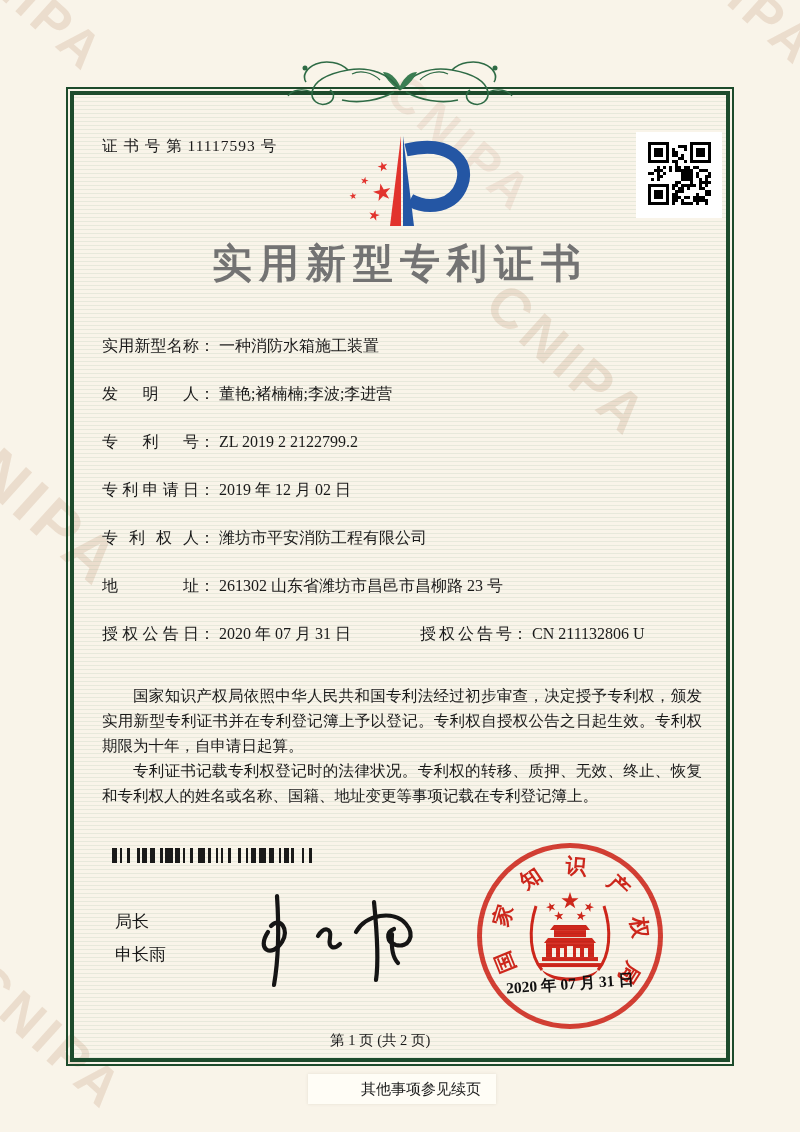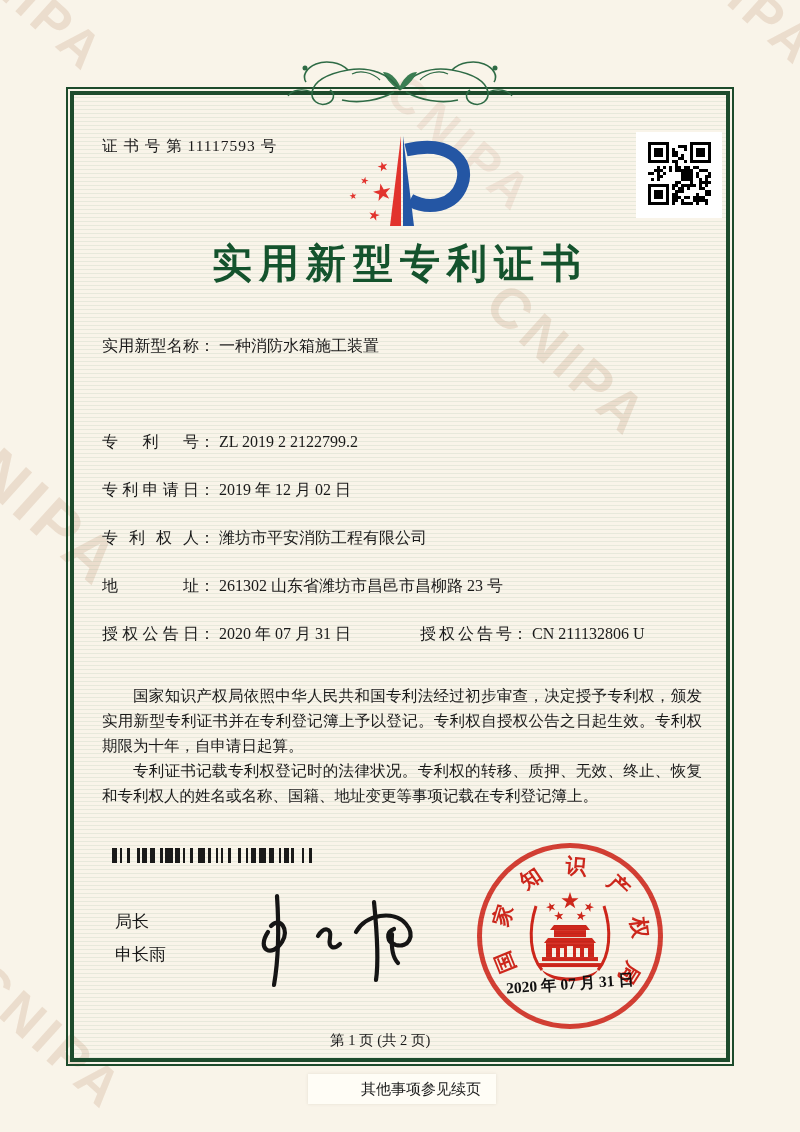--- a/index.html
+++ b/index.html
@@ -29,21 +29,21 @@
   .qr-box{position:absolute;left:636px;top:132px;width:86px;height:86px;background:#ffffff;
     display:flex;align-items:center;justify-content:center;z-index:2;}
   .logo{position:absolute;left:330px;top:124px;width:150px;height:112px;z-index:2;}
   .logo .star{position:absolute;color:#e2332d;line-height:1;font-family:"DejaVu Sans",sans-serif;}
   .ls1{left:47px;top:36px;font-size:13px;transform:rotate(-15deg);}
   .ls2{left:30px;top:52px;font-size:10px;transform:rotate(12deg);}
   .ls3{left:19px;top:68px;font-size:9px;transform:rotate(-8deg);}
   .ls4{left:42px;top:57px;font-size:23px;transform:rotate(-12deg);}
   .ls5{left:38px;top:84px;font-size:14px;transform:rotate(14deg);}
   .title{position:absolute;left:0;right:0;top:236px;margin:0;text-align:center;
-    font-size:40px;font-weight:bold;letter-spacing:7px;color:#14532d;z-index:2;}
+    font-size:40px;font-weight:bold;letter-spacing:7px;color:#737373;z-index:2;}
   
   .field-row{position:absolute;left:102px;font-size:16px;white-space:nowrap;z-index:2;}
   .flabel{display:inline-block;width:97px;text-align:justify;text-align-last:justify;}
   .fcolon{display:inline-block;}
   .fvalue{margin-left:4px;}
   .grant-right{position:absolute;left:318px;top:0;white-space:nowrap;}
   .grant-right .flabel{width:92px;font-family:Liberation Serif, serif;}
   
   .body{position:absolute;left:102px;top:652px;width:600px;font-size:15.5px;
     line-height:25px;text-align:justify;z-index:2;margin-top:31px;}
@@ -252,20 +252,23 @@
       <polygon points="71,12 71,102 60,102" fill="#e2332d"></polygon>
       <polygon points="73,12 84,102 73,102" fill="#2456a4"></polygon>
     </svg>
   </div>
 
   <h1 class="title">实用新型专利证书</h1>
 
   <div class="field-row" style="top:336px">
     <span class="flabel">实用新型名称</span><span class="fcolon">：</span><span class="fvalue">一种消防水箱施工装置</span>
   </div>
+  <div class="field-row" style="top:384px">
+    <span class="flabel">发明人</span><span class="fcolon">：</span><span class="fvalue">董艳;褚楠楠;李波;李进营</span>
+  </div>
   <div class="field-row" style="top:432px">
     <span class="flabel">专利号</span><span class="fcolon">：</span><span class="fvalue">ZL 2019 2 2122799.2</span>
   </div>
   <div class="field-row" style="top:480px">
     <span class="flabel">专利申请日</span><span class="fcolon">：</span><span class="fvalue">2019 年 12 月 02 日</span>
   </div>
   <div class="field-row" style="top:528px">
     <span class="flabel">专利权人</span><span class="fcolon">：</span><span class="fvalue">潍坊市平安消防工程有限公司</span>
   </div>
   <div class="field-row" style="top:576px">

